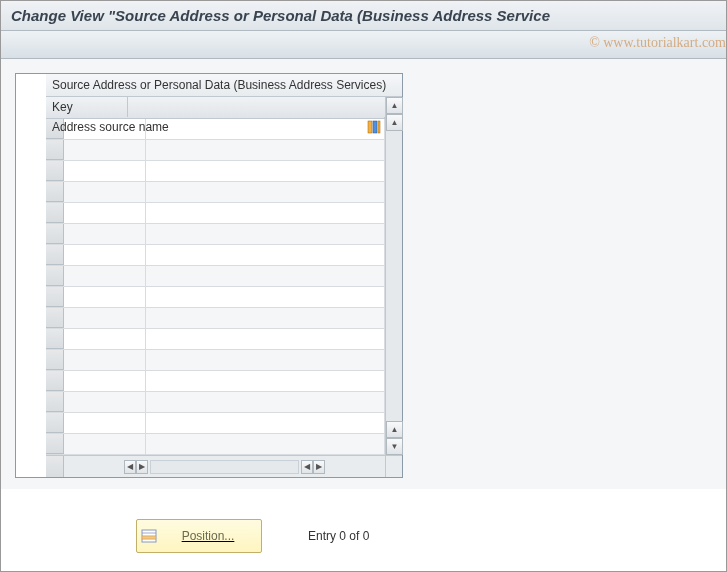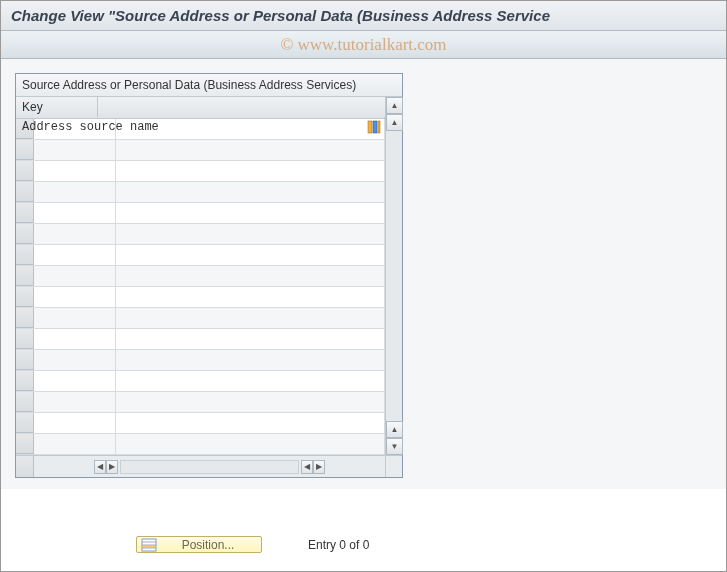--- a/index.html
+++ b/index.html
@@ -32,20 +32,21 @@
     .content-area {
       padding: 14px;
       background: #f4f6f8;
       height: 430px;
     }
     .table-container {
       border: 1px solid #8a9aa8;
       background: #fff;
       width: 388px;
       display: inline-block;
+      padding-left: 30px;
     }
     .table-title {
       background: linear-gradient(to bottom, #f5f7f9 0%, #e8ecef 100%);
       padding: 4px 6px;
       border-bottom: 1px solid #c0c8d0;
       font-size: 12px;
       color: #333;
     }
     .table-grid {
       display: flex;
@@ -61,21 +62,21 @@
       flex-direction: column;
     }
     .header-cell {
       padding: 3px 6px;
       border-right: 1px solid #c0c8d0;
       font-size: 12px;
       color: #333;
     }
     .sel-col { width: 18px; background: #d9dde0; padding:0;}
     .key-col { width: 82px; }
-    .name-col { flex: 1; position:relative;font-family:Liberation Mono, monospace;}
+    .name-col { flex: 1; position:relative;}
     .config-icon {
       position:absolute;
       right:2px; top:2px;
       width:16px; height:16px;
       display:inline-flex;
       align-items:center;
       justify-content:center;
     }
     .data-row {
       display: flex;
@@ -157,24 +158,25 @@
       display:flex;
       align-items:center;
       padding: 0 135px 0 135px;
     }
     .position-btn {
       display:inline-flex;
       align-items:center;
       background: linear-gradient(to bottom, #fffbe0 0%, #fef5c0 100%);
       border: 1px solid #c0b068;
       border-radius:2px;
-      height:17px;
+      height:34px;
       padding: 0 8px 0 4px;
       cursor:pointer;
       gap:6px;
+      text-decoration:underline;
     }
     .position-btn .icon {
       width:16px; height:16px;
       display:inline-flex;
       align-items:center;
       justify-content:center;
     }
     .position-label {
       color:#6a6a50;
       font-size:12px;
@@ -184,22 +186,22 @@
     .entry-text {
       margin-left:46px;
       color:#333;
       font-size:12px;
     }
     .watermark {
       position:absolute;
       top: 34px;
       left:0;
       width:100%;
-      text-align:center;
-      font-size:17px;
+      text-align:right;
+      font-size:14px;
       font-family: Georgia, serif;
       color: rgba(200,120,40,0.55);
       pointer-events:none;
       z-index:50;
     }
   </style>
 </head>
 <body>
 
 <div class="title-bar">

